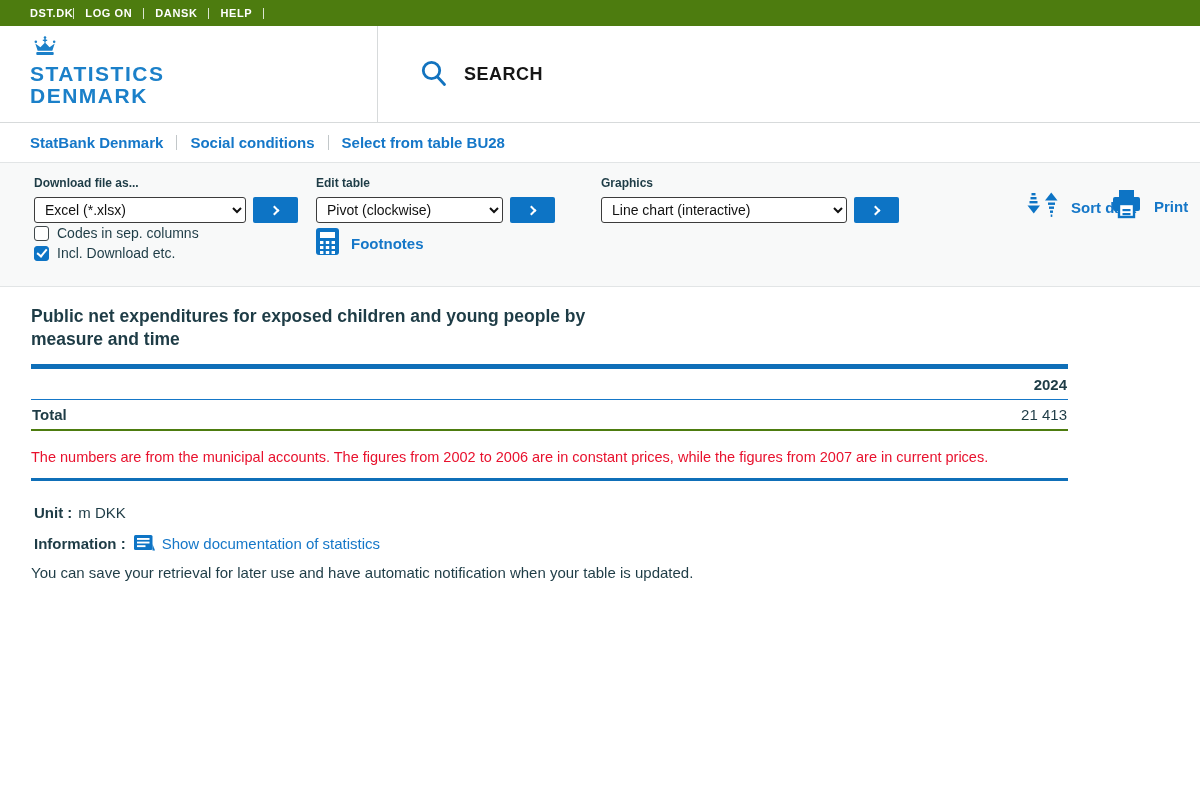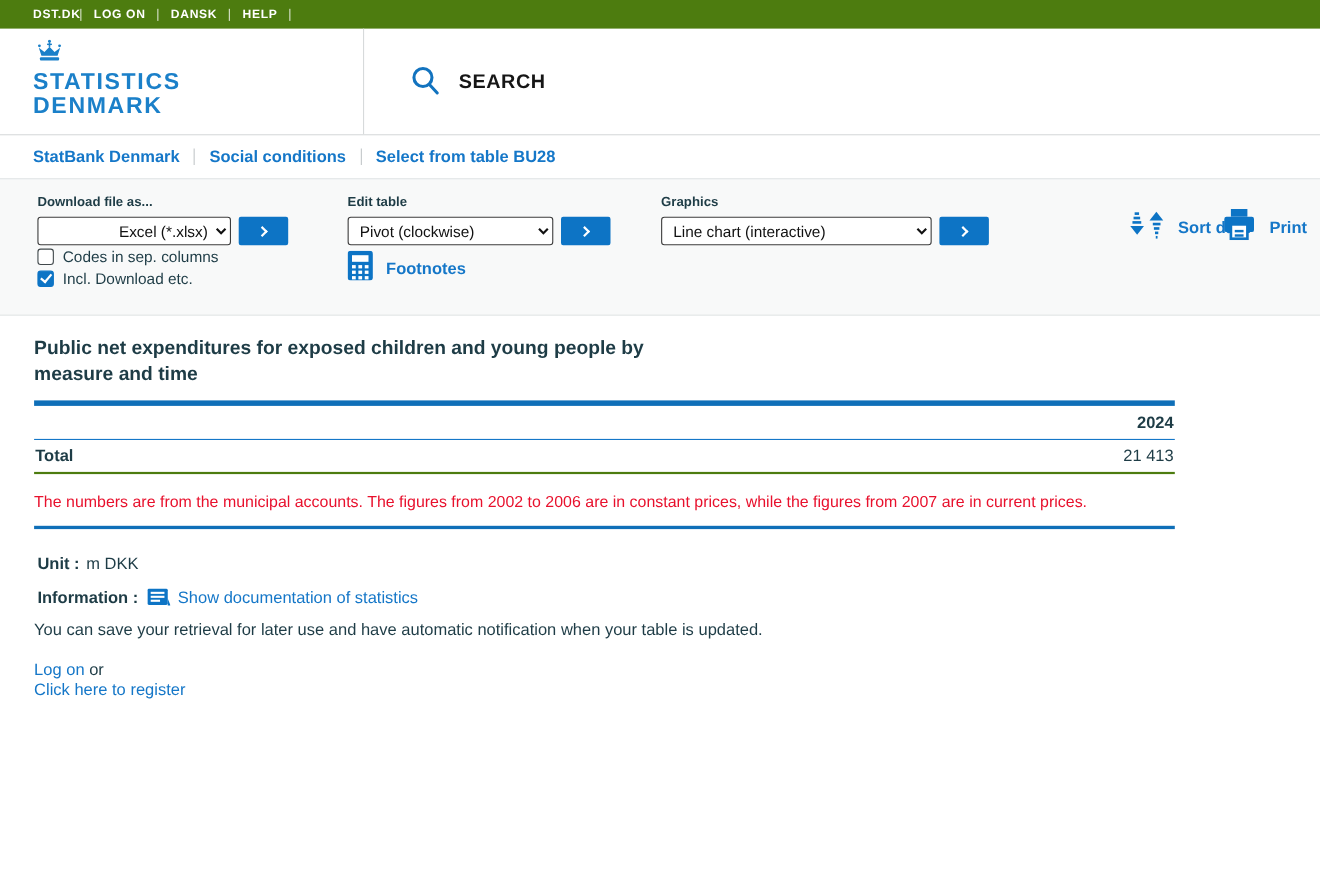--- a/index.html
+++ b/index.html
@@ -21,21 +21,21 @@
   .topbar-brand {
     color:#fff; font-size:11px; font-weight:bold; letter-spacing:.6px; cursor:pointer;
   }
   .topbar-links { display:flex; align-items:center; gap:11px; }
   .topbar-links a { color:#fff; font-size:11px; font-weight:bold; letter-spacing:.6px; }
   .tb-sep { width:1px; height:11px; background:rgba(255,255,255,.8); }
 
   
   .header { height:97px; border-bottom:1px solid #d7dadb; display:flex; }
   .logo-block {
-    width:331px; border-right:1px solid #d7dadb;
+    width:378px; border-right:1px solid #d7dadb;
     padding:10px 0 0 30px; cursor:pointer;
   }
   .logo-text {
     color:#1b80c9; font-size:21px; font-weight:bold; letter-spacing:1.5px;
     line-height:22px; display:flex; flex-direction:column; margin-top:1px;
   }
   .search-block { flex:1; display:flex; align-items:center; padding-left:42px; }
   .search-btn { background:none; border:none; padding:0; margin-right:15px; cursor:pointer; display:flex; }
   .search-input {
     border:none; outline:none; background:transparent;
@@ -58,21 +58,21 @@
     border-top:1px solid #e2e5e6; border-bottom:1px solid #e2e5e6;
   }
   .tb-group { position:absolute; top:13px; }
   .g-download { left:34px; } .g-edit { left:316px; } .g-graphics { left:601px; }
   .tb-label { font-size:12px; font-weight:bold; color:#1e3c46; margin-bottom:7px; }
   .tb-row { display:flex; align-items:center; }
   .tb-select {
     height:26px; border:1px solid #3c3c3c; border-radius:3px; background:#fff;
     font-family:inherit; font-size:14px; color:#111; padding:0 4px 0 6px;
   }
-  .sel-download { width:176px;text-align:right; } .sel-edit { width:187px; } .sel-graphics { width:246px; }
+  .sel-download { width:212px; } .sel-edit { width:187px; } .sel-graphics { width:246px; }
   .go-btn {
     width:45px; height:26px; margin-left:7px; background:#0d74c5; border:none;
     border-radius:2px; display:flex; align-items:center; justify-content:center; cursor:pointer;
   }
   .chev { width:7px; height:7px; border-top:2.4px solid #fff; border-right:2.4px solid #fff;
     transform:rotate(45deg); margin-right:3px; }
 
   .checks { position:absolute; left:34px; top:62px; display:flex; flex-direction:column; gap:4px; }
   .check-row { display:flex; align-items:center; gap:8px; font-size:14px; color:#1e3c46; cursor:pointer; }
   .check-row input {
@@ -305,23 +305,14 @@
           <rect x="3" y="10.2" width="8.5" height="1.9" fill="#fff"></rect>
           <path d="M18.5 9 L21 15.5 L18.5 15.5 Z" fill="#0d74c5"></path>
         </svg>
       </span>
       <a>Show documentation of statistics</a>
     </div>
   </div>
 
   <p class="save-note" style="margin:0;">You can save your retrieval for later use and have automatic notification when your table is updated.</p>
 
-  <div class="logon-block">
-    <div>
-      <a>Log on</a>
-      <span>or</span>
-    </div>
-    <div>
-      <a>Click here to register</a>
-    </div>
-  </div>
 
 </div>
 
 </body></html>

